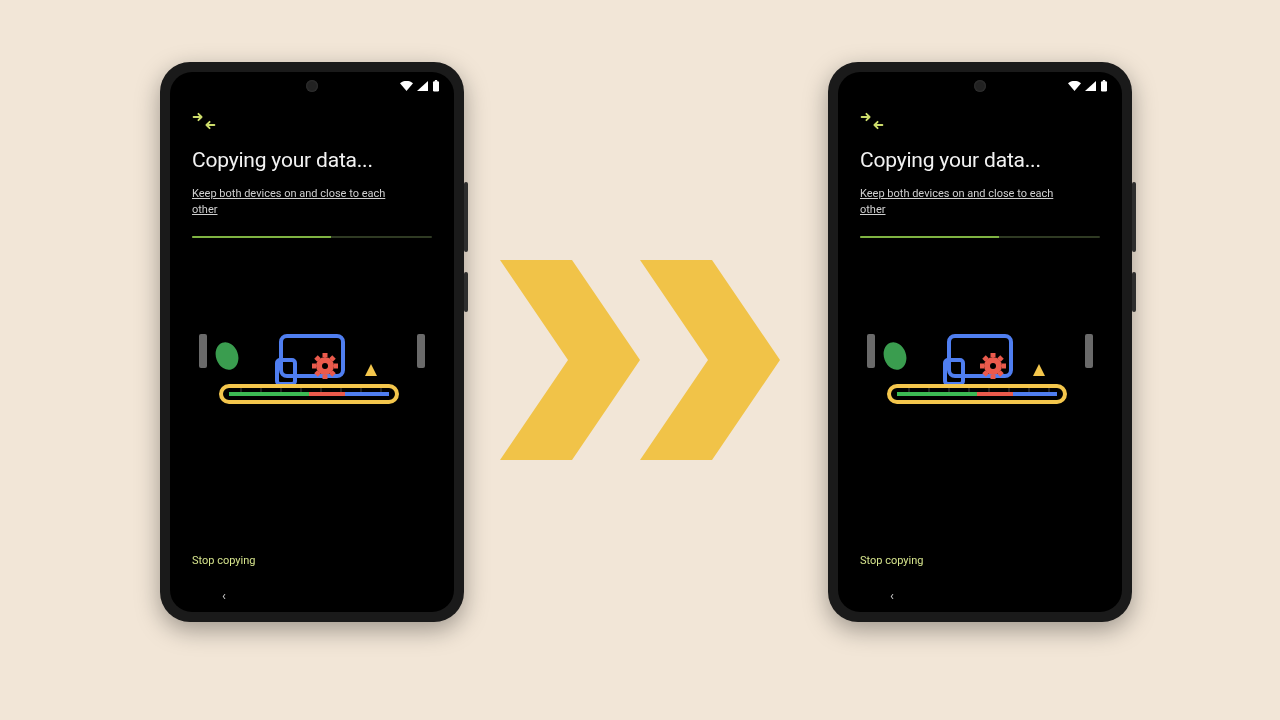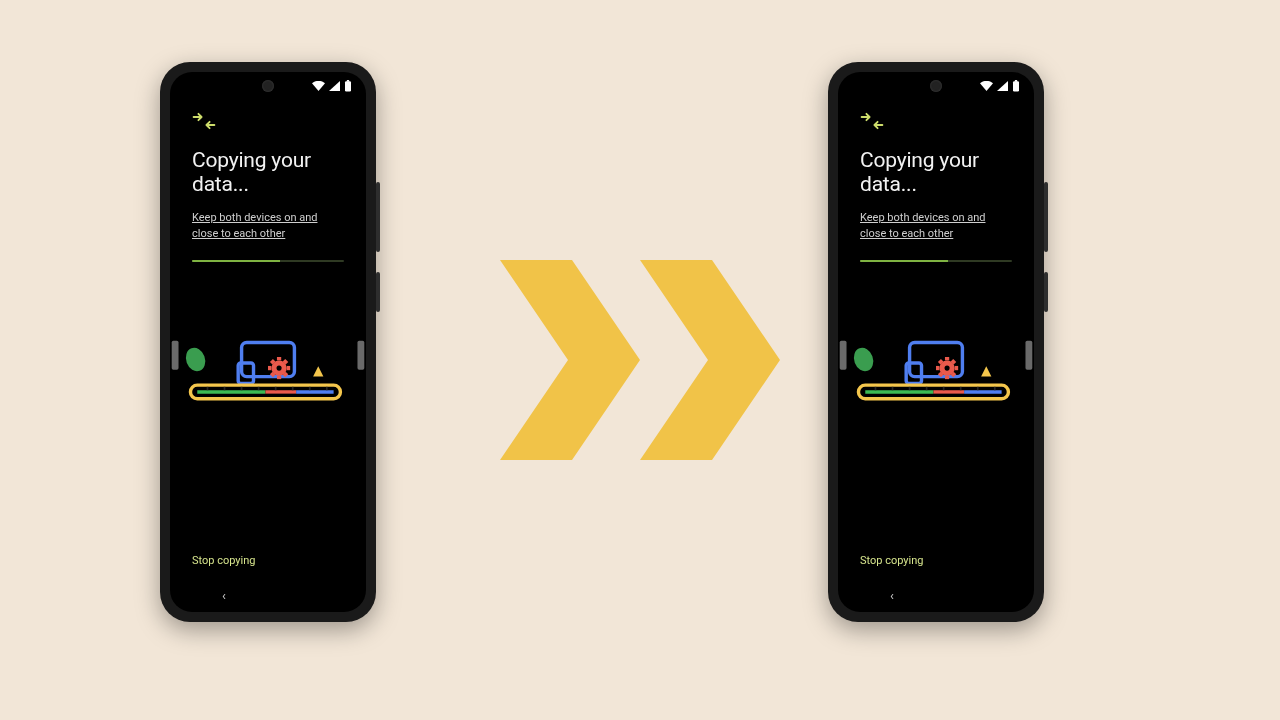--- a/index.html
+++ b/index.html
@@ -10,21 +10,21 @@
     position: relative;
   }
   .stage {
     position: relative;
     width: 1280px;
     height: 720px;
   }
   
   .phone {
     position: absolute;
-    width: 216px;
+    width: 304px;
     height: 560px;
     top: 62px;
     border-radius: 30px;
     background: #1a1a1a;
     box-shadow: 0 8px 24px rgba(0,0,0,0.35);
   }
   .phone.left  { left: 160px; }
   .phone.right { left: 828px; }
   .phone .side-btn {
     position: absolute;

